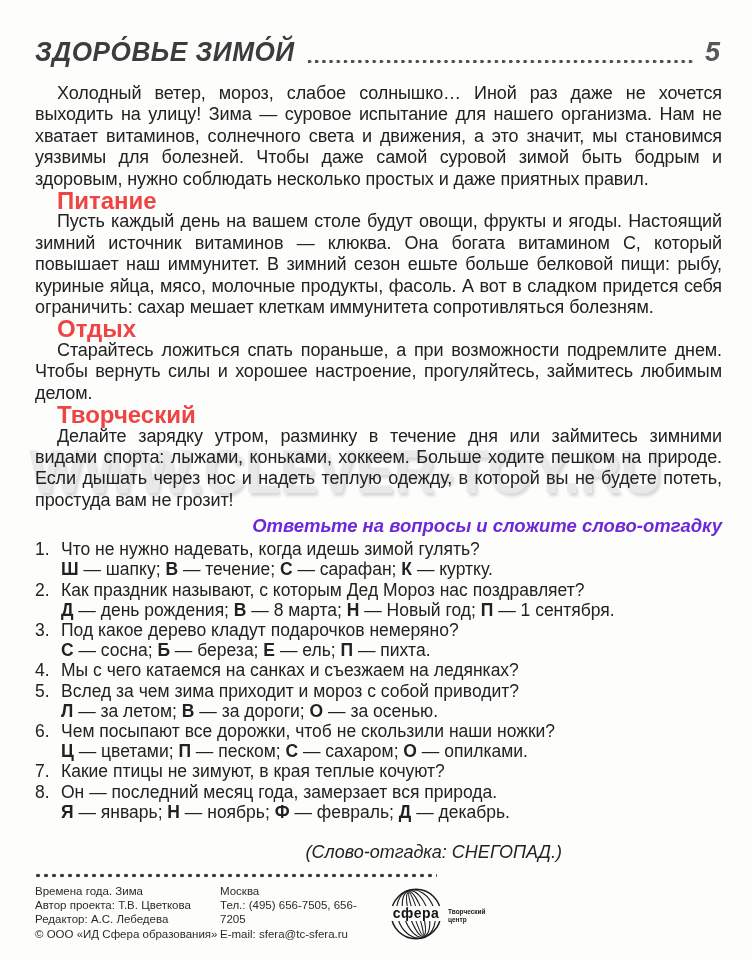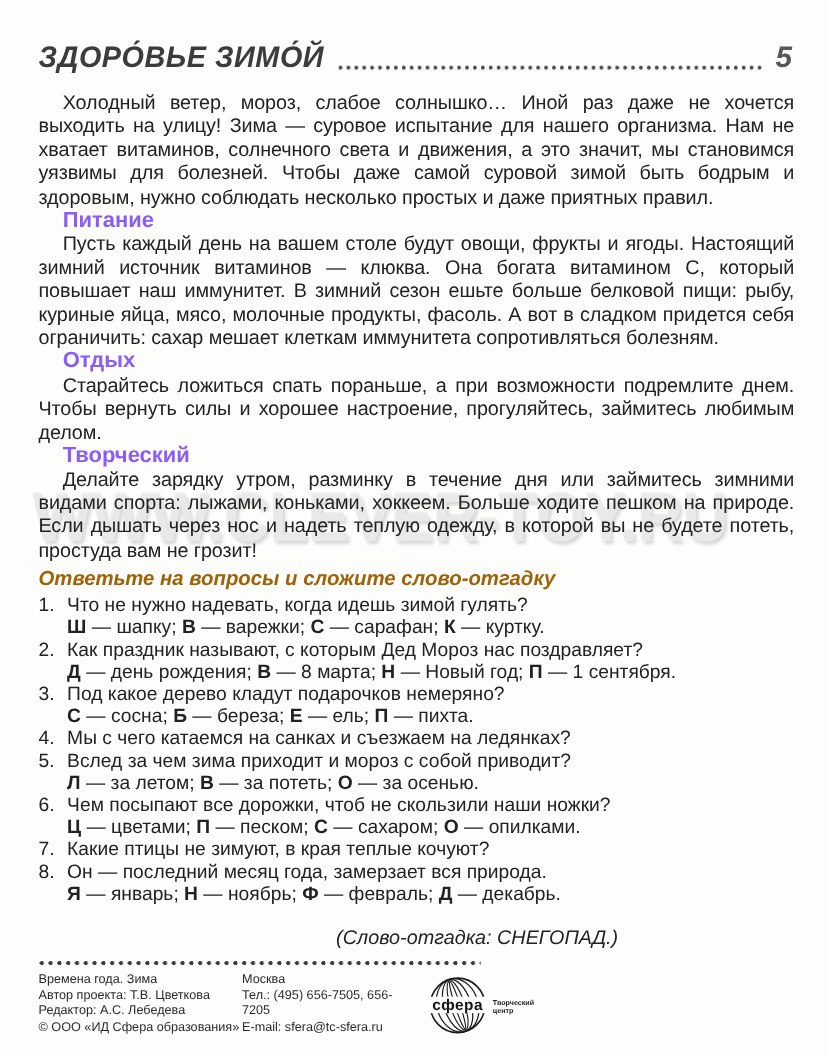--- a/index.html
+++ b/index.html
@@ -57,34 +57,35 @@
     margin: 0;
     font-size: 18px;
     line-height: 21.4px;
     text-align: justify;
     text-indent: 22px;
     color: #222;
     letter-spacing: -0.1px;
   }
   .sec-h {
     font-weight: bold;
-    font-size: 20px;
+    font-size: 24px;
     line-height: 21.4px;
     text-indent: 22px;
-    color: #8b5cf6;
+    color: #ef4444;
   }
   
   .quiz { margin-top: 4px; }
   .quiz-title {
     font-weight: bold;
     font-style: italic;
     font-size: 18.5px;
     line-height: 22px;
     margin: 2px 0 2px 0;
-    color: #a16207;
+    color: #6d28d9;
+    text-align: right;
   }
   .q-row { display: flex; font-size: 17.5px; line-height: 20.2px; color: #222; }
   .q-num { flex: none; width: 26px; }
   .q-body { flex: 1; }
   .q-opts b { font-weight: bold; }
   .quiz-answer {
     font-style: italic;
     font-size: 18px;
     line-height: 21px;
     text-align: right;
@@ -168,21 +169,21 @@
         <p class="body-p">Делайте зарядку утром, разминку в течение дня или займитесь зимними видами спорта: лыжами, коньками, хоккеем. Больше ходите пешком на природе. Если дышать через нос и надеть теплую одежду, в которой вы не будете потеть, простуда вам не грозит!</p>
       </div>
 
     <div class="quiz">
       <div class="quiz-title">Ответьте на вопросы и сложите слово-отгадку</div>
       <div id="questions">
           <div class="q-row">
             <span class="q-num">1.</span>
             <div class="q-body">
               <div class="q-text">Что не нужно надевать, когда идешь зимой гулять?</div>
-              <div class="q-opts"><b>Ш</b><span> — шапку; </span><b>В</b><span> — варежки; </span><b>С</b><span> — сарафан; </span><b>К</b><span> — куртку.</span></div>
+              <div class="q-opts"><b>Ш</b><span> — шапку; </span><b>В</b><span> — течение; </span><b>С</b><span> — сарафан; </span><b>К</b><span> — куртку.</span></div>
             </div>
           </div>
           <div class="q-row">
             <span class="q-num">2.</span>
             <div class="q-body">
               <div class="q-text">Как праздник называют, с которым Дед Мороз нас поздравляет?</div>
               <div class="q-opts"><b>Д</b><span> — день рождения; </span><b>В</b><span> — 8 марта; </span><b>Н</b><span> — Новый год; </span><b>П</b><span> — 1 сентября.</span></div>
             </div>
           </div>
           <div class="q-row">
@@ -195,21 +196,21 @@
           <div class="q-row">
             <span class="q-num">4.</span>
             <div class="q-body">
               <div class="q-text">Мы с чего катаемся на санках и съезжаем на ледянках?</div>
             </div>
           </div>
           <div class="q-row">
             <span class="q-num">5.</span>
             <div class="q-body">
               <div class="q-text">Вслед за чем зима приходит и мороз с собой приводит?</div>
-              <div class="q-opts"><b>Л</b><span> — за летом; </span><b>В</b><span> — за потеть; </span><b>О</b><span> — за осенью.</span></div>
+              <div class="q-opts"><b>Л</b><span> — за летом; </span><b>В</b><span> — за дороги; </span><b>О</b><span> — за осенью.</span></div>
             </div>
           </div>
           <div class="q-row">
             <span class="q-num">6.</span>
             <div class="q-body">
               <div class="q-text">Чем посыпают все дорожки, чтоб не скользили наши ножки?</div>
               <div class="q-opts"><b>Ц</b><span> — цветами; </span><b>П</b><span> — песком; </span><b>С</b><span> — сахаром; </span><b>О</b><span> — опилками.</span></div>
             </div>
           </div>
           <div class="q-row">

